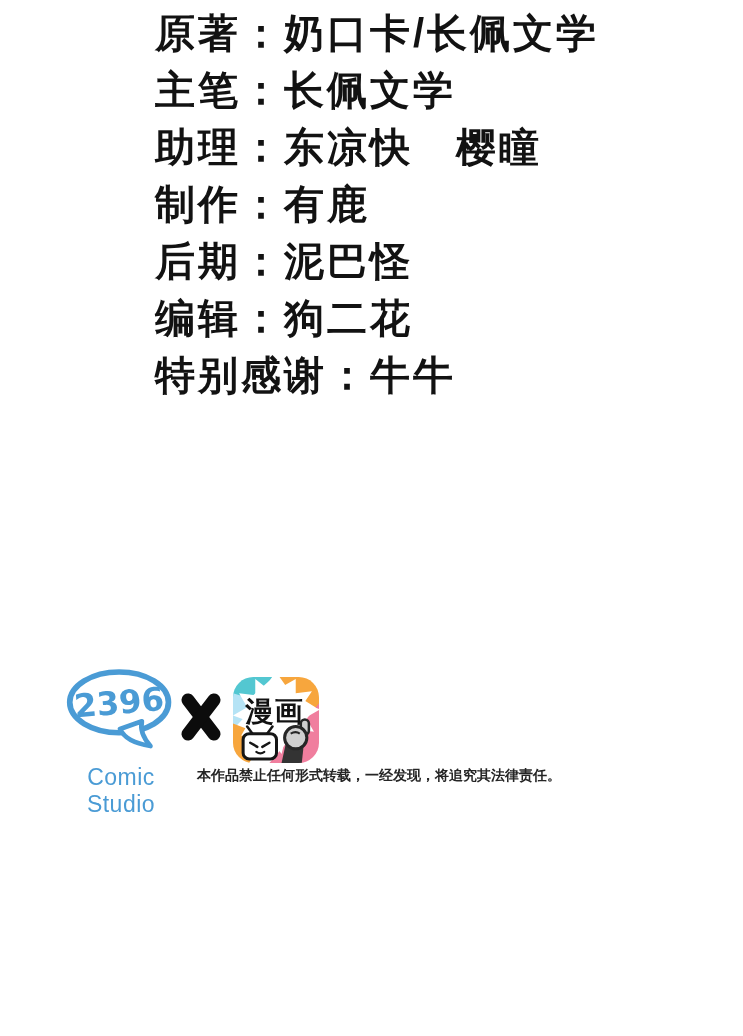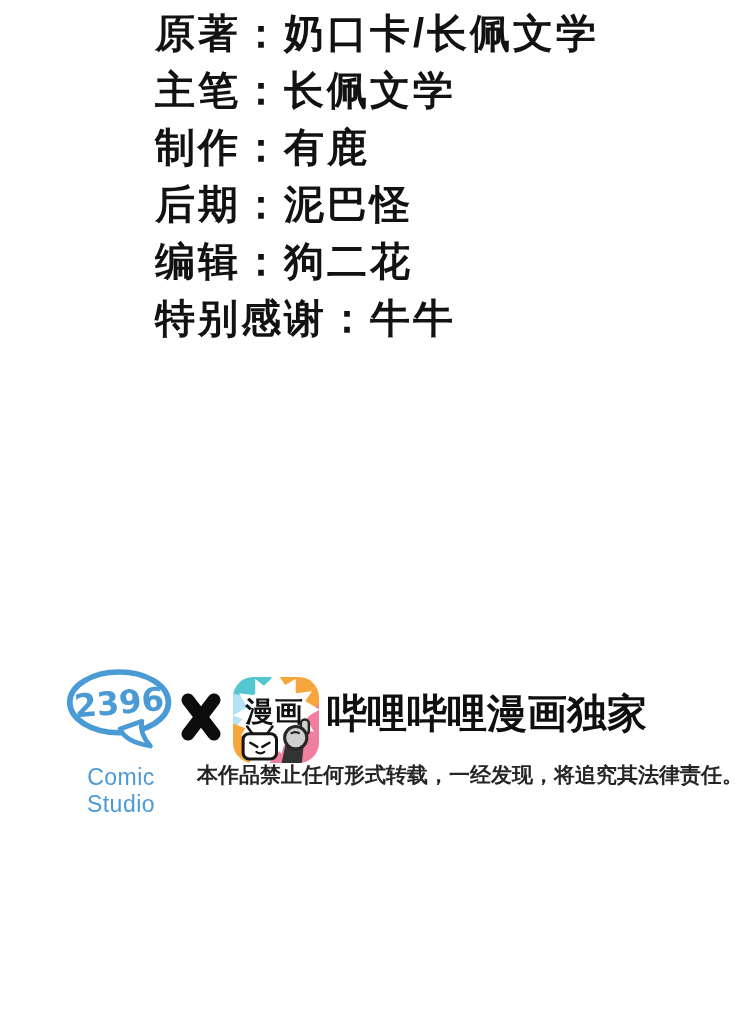--- a/index.html
+++ b/index.html
@@ -76,37 +76,38 @@
     font-weight: 900;
     letter-spacing: 0px;
     color: #0f0f0f;
     font-family: "Liberation Serif", serif;
     white-space: nowrap;
   }
   .disclaimer {
     position: absolute;
     left: 197px;
     top: 760px;
-    font-size: 21px;
+    font-size: 14px;
     line-height: 30px;
     font-weight: 700;
     color: #252525;
     letter-spacing: 0px;
     font-family: "Liberation Sans", sans-serif;
     white-space: nowrap;
   }
 </style>
 </head>
 <body>
 
 <div class="screen">
 
   <div class="credits">
     <div class="credit-line"><span>原著</span><span>：</span><span>奶口卡/长佩文学</span></div>
     <div class="credit-line"><span>主笔</span><span>：</span><span>长佩文学</span></div>
+    <div class="credit-line"><span>助理</span><span>：</span><span>东凉快　樱瞳</span></div>
     <div class="credit-line"><span>制作</span><span>：</span><span>有鹿</span></div>
     <div class="credit-line"><span>后期</span><span>：</span><span>泥巴怪</span></div>
     <div class="credit-line"><span>编辑</span><span>：</span><span>狗二花</span></div>
     <div class="credit-line"><span>特别感谢</span><span>：</span><span>牛牛</span></div>
   </div>
 
   <div class="studio-logo">
     <svg width="112" height="82" viewBox="0 0 118 86">
       <ellipse cx="57" cy="36" rx="52" ry="32" fill="#ffffff" stroke="#4a9bd5" stroke-width="6"></ellipse>
       <path d="M58,64 Q64,78 90,82 Q78,68 81,56 Z" fill="#ffffff" stroke="#4a9bd5" stroke-width="5" stroke-linejoin="round"></path>
@@ -145,17 +146,16 @@
 
       <g>
         <path d="M48,85 L53,62 L70,66 L68,85 Z" fill="#333333"></path>
         <rect x="67" y="42" width="8" height="15" rx="4" fill="#cfcfcf" stroke="#262626" stroke-width="2.5"></rect>
         <circle cx="62" cy="60" r="11" fill="#cfcfcf" stroke="#262626" stroke-width="3"></circle>
         <path d="M57,56 q5,-3 9,0" stroke="#262626" stroke-width="2" fill="none"></path>
       </g>
     </g>
   </svg>
 
-  <div class="exclusive">哔哩哔哩漫画独家</div>
 
   <div class="disclaimer">本作品禁止任何形式转载，一经发现，将追究其法律责任。</div>
 
 </div>
 
 </body></html>

